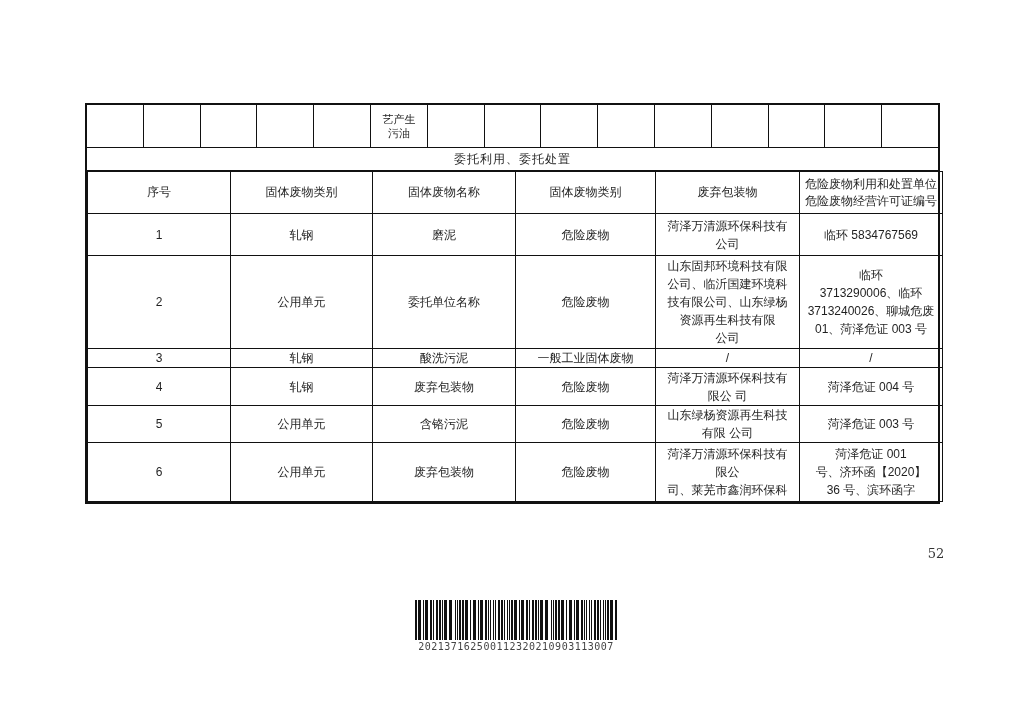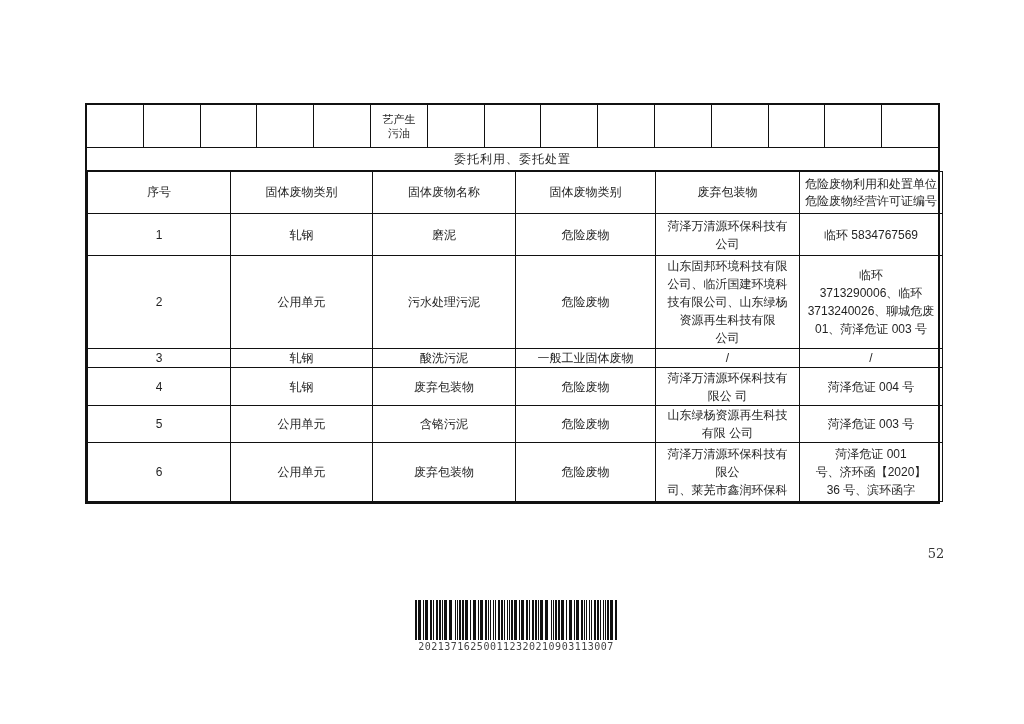--- a/index.html
+++ b/index.html
@@ -125,21 +125,21 @@
         <td>轧钢</td>
         <td>磨泥</td>
         <td>危险废物</td>
         <td>菏泽万清源环保科技有
 公司</td>
         <td>临环 5834767569</td>
       </tr>
       <tr class="r2">
         <td>2</td>
         <td>公用单元</td>
-        <td>污水处理污泥</td>
+        <td>委托单位名称</td>
         <td>危险废物</td>
         <td>山东固邦环境科技有限
 公司、临沂国建环境科
 技有限公司、山东绿杨
 资源再生科技有限
 公司</td>
         <td>临环
 3713290006、临环
 3713240026、聊城危废
 01、菏泽危证 003 号</td>

